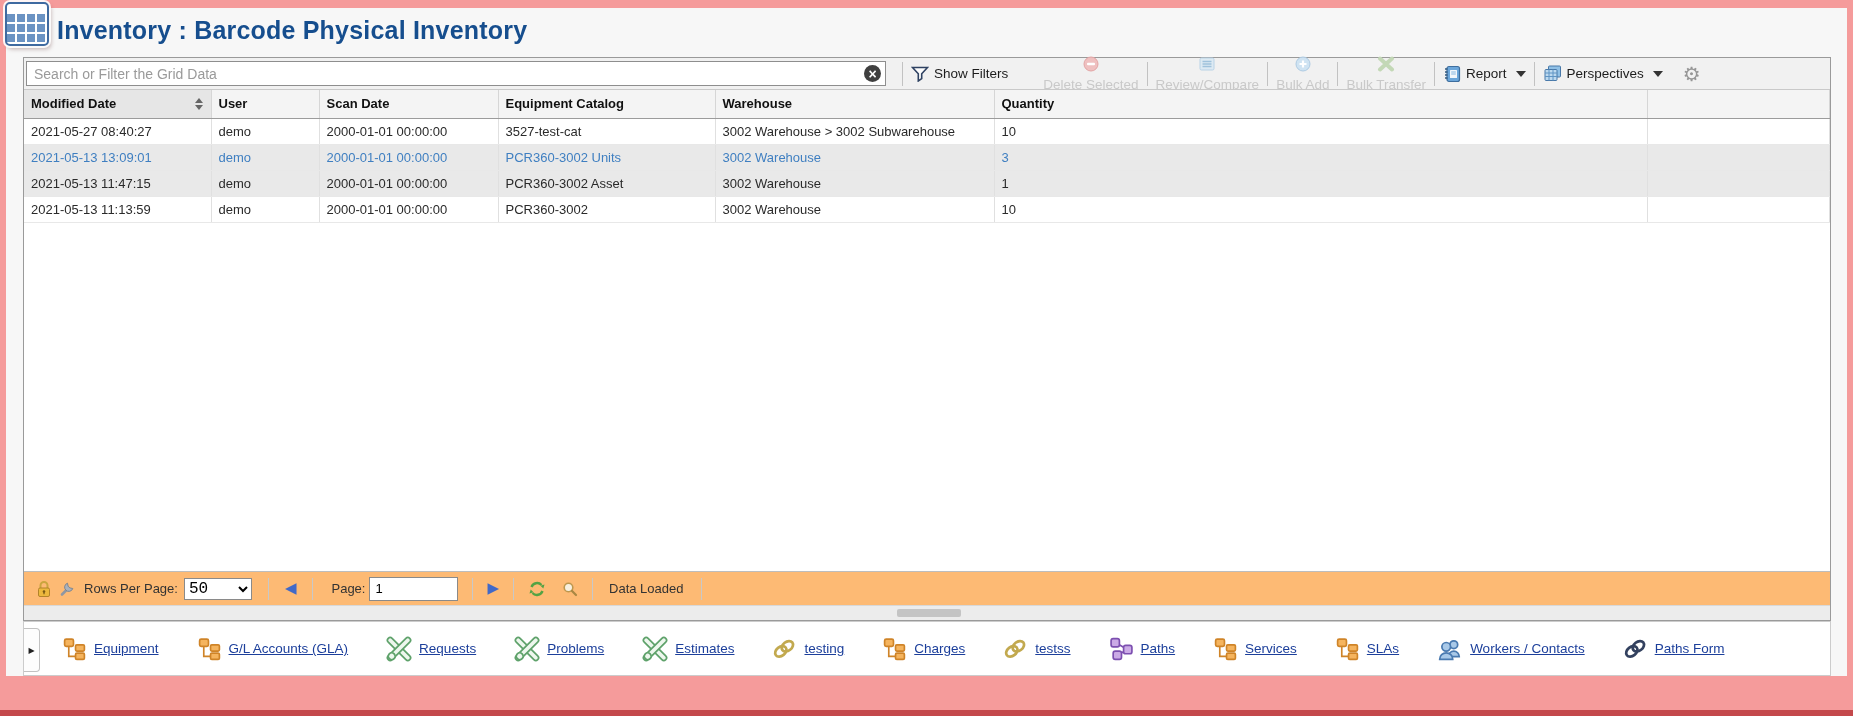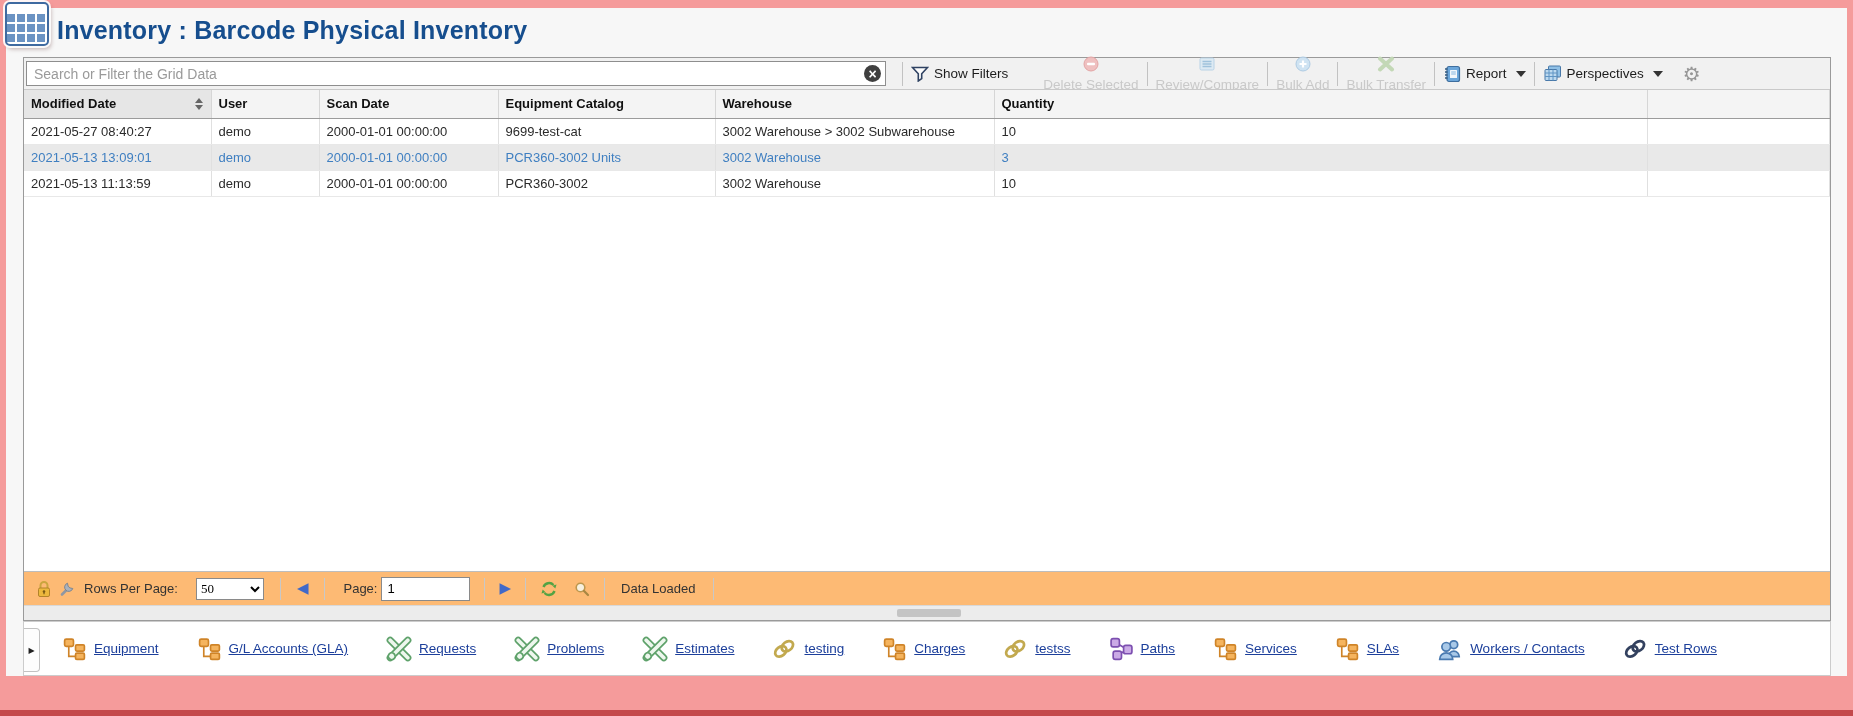--- a/index.html
+++ b/index.html
@@ -80,21 +80,21 @@
   .sort-icon .up{width:0;height:0;border-left:4px solid transparent;border-right:4px solid transparent;border-bottom:5px solid #666;}
   .sort-icon .down{width:0;height:0;border-left:4px solid transparent;border-right:4px solid transparent;border-top:5px solid #666;}
   .grid-filler{flex:1 1 auto;background:#fff;}
   
   .pager{
     flex:0 0 33px;background:#fdba74;border-top:1px solid #bdbdbd;
     display:flex;align-items:center;padding-left:12px;font-size:13px;color:#333;
   }
   .pg-sep{width:1px;height:22px;background:#c8c8c8;flex:0 0 1px;}
   .pager .lbl{margin:0 4px 0 2px;white-space:nowrap;}
-  .pager select{width:68px;height:22px;font-size:13px;border:1px solid #8a8a8a;background:#fff;margin-left:14px;font-family:Liberation Serif, serif;}
+  .pager select{width:68px;height:22px;font-size:16px;border:1px solid #8a8a8a;background:#fff;margin-left:2px;font-family:Liberation Mono, monospace;}
   .pager input{width:80px;height:20px;border:1px solid #8a8a8a;font-size:13px;padding-left:5px;font-family:"Liberation Sans",sans-serif;}
   .pg-arrow{font-size:15px;color:#4169c8;cursor:pointer;line-height:1;font-family:"DejaVu Sans",sans-serif;}
   .pg-arrow.left::before{content:"◀";}
   .pg-arrow.right::before{content:"▶";}
   .mx14{margin:0 14px;} .mx16{margin:0 16px;}
   .icon-btn{display:flex;align-items:center;cursor:pointer;}
   
   .hscroll{flex:0 0 14px;background:#ececec;border-top:1px solid #d8d8d8;position:relative;}
   .hscroll .thumb{position:absolute;left:873px;top:3px;width:64px;height:8px;background:#c4c4c4;border-radius:2px;}
   
@@ -271,32 +271,41 @@
           <th>Warehouse</th>
           <th>Quantity</th>
           <th></th>
         </tr>
       </thead>
       <tbody>
         <tr>
           <td>2021-05-27 08:40:27</td>
           <td>demo</td>
           <td>2000-01-01 00:00:00</td>
-          <td>9699-test-cat</td>
+          <td>3527-test-cat</td>
           <td>3002 Warehouse &gt; 3002 Subwarehouse</td>
           <td>10</td>
           <td></td>
         </tr>
         <tr class="row-highlight">
           <td>2021-05-13 13:09:01</td>
           <td>demo</td>
           <td>2000-01-01 00:00:00</td>
           <td>PCR360-3002 Units</td>
           <td>3002 Warehouse</td>
           <td>3</td>
+          <td></td>
+        </tr>
+        <tr class="row-alt">
+          <td>2021-05-13 11:47:15</td>
+          <td>demo</td>
+          <td>2000-01-01 00:00:00</td>
+          <td>PCR360-3002 Asset</td>
+          <td>3002 Warehouse</td>
+          <td>1</td>
           <td></td>
         </tr>
         <tr>
           <td>2021-05-13 11:13:59</td>
           <td>demo</td>
           <td>2000-01-01 00:00:00</td>
           <td>PCR360-3002</td>
           <td>3002 Warehouse</td>
           <td>10</td>
           <td></td>
@@ -431,18 +440,18 @@
     <a class="flink">
       <svg width="26" height="26">
           <use href="#i-people"></use>
         </svg>
       <span>Workers / Contacts</span>
     </a>
     <a class="flink">
       <svg width="25" height="25" style="color:#33415f">
           <use href="#i-chain"></use>
         </svg>
-      <span>Test Rows</span>
+      <span>Paths Form</span>
     </a>
   </div>
 
 </div>
 <div class="bottom-red"></div>
 
 </body></html>

